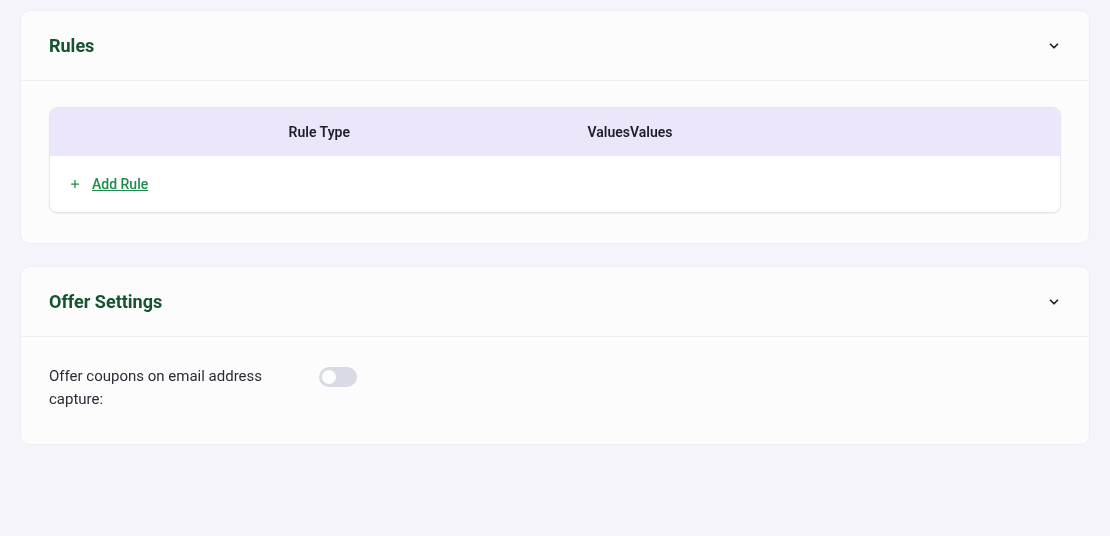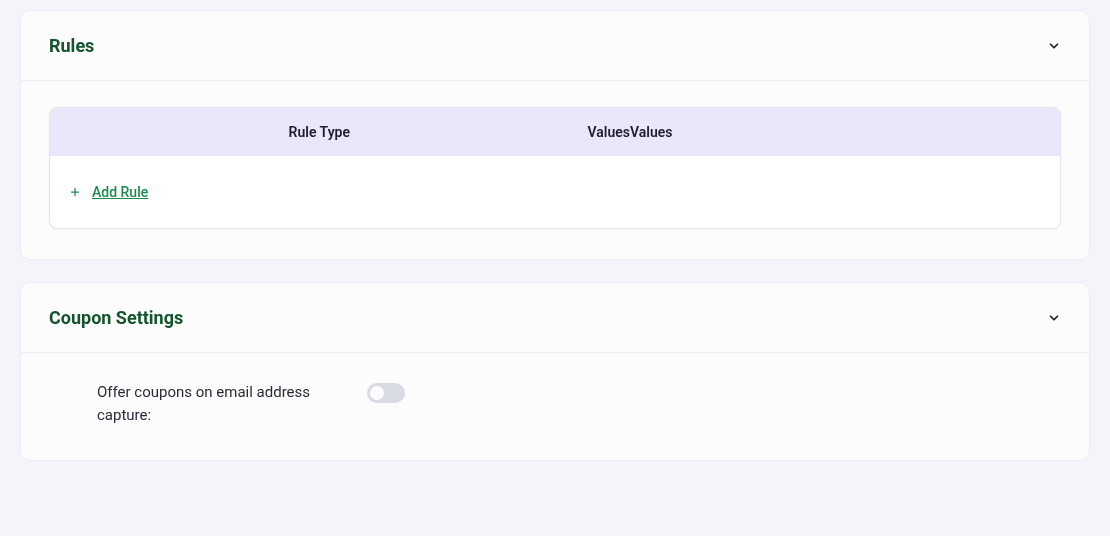--- a/index.html
+++ b/index.html
@@ -68,21 +68,21 @@
       color: #1e1e2a;
       text-align: right;
     }
     .th.rule-type { width: 282px; }
     .th.conditions { width: 278px; }
     .th.values { width: 280px; }
     .th.actions { flex: 1; text-align: left; }
     .add-row {
       display: flex;
       align-items: center;
-      padding: 28px 18px;
+      padding: 20px 18px;
       gap: 10px;
       text-align: center;
     }
     .plus-icon {
       display: inline-flex;
       align-items: center;
       justify-content: center;
       width: 14px;
       height: 14px;
       color: #1b8a4d;
@@ -101,21 +101,20 @@
     .setting-row {
       display: flex;
       align-items: flex-start;
       padding: 28px 28px 32px 28px;
     }
     .setting-label {
       font-size: 15px;
       color: #2b2b38;
       max-width: 230px;
       line-height: 1.55;
-      margin-left: 48px;
     }
     .toggle-wrap {
       margin-left: 40px;
       margin-top: 2px;
     }
     .toggle {
       width: 38px;
       height: 20px;
       background: #d8dbe3;
       border-radius: 999px;
@@ -160,21 +159,21 @@
             </svg>
         </span>
         <span class="add-link">Add Rule</span>
       </div>
     </div>
   </div>
 </div>
 
 <div class="panel">
   <div class="panel-header">
-    <div class="panel-title">Coupon Settings</div>
+    <div class="panel-title">Offer Settings</div>
     <span class="chevron">
       <svg viewBox="0 0 24 24" fill="none" stroke="#1e1e2a" stroke-width="3" stroke-linecap="round" stroke-linejoin="round">
           <polyline points="6 9 12 15 18 9"></polyline>
         </svg>
     </span>
   </div>
   <hr class="panel-divider">
   <div class="setting-row">
     <div class="setting-label">Offer coupons on email address capture:</div>
     <div class="toggle-wrap">

